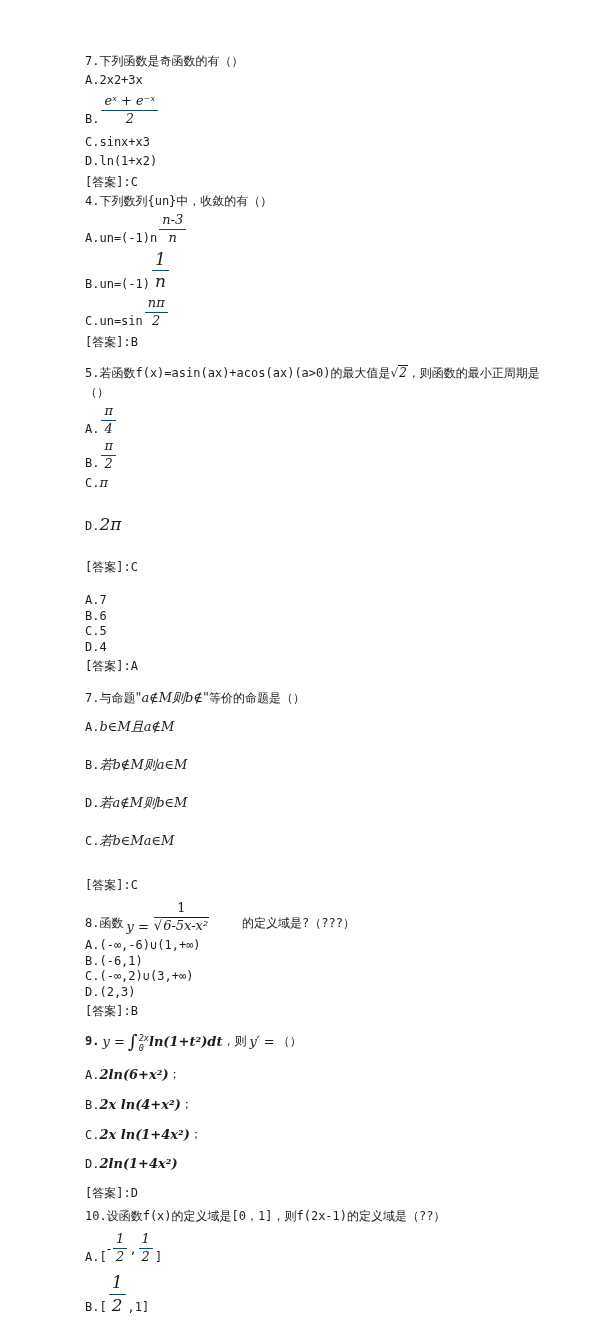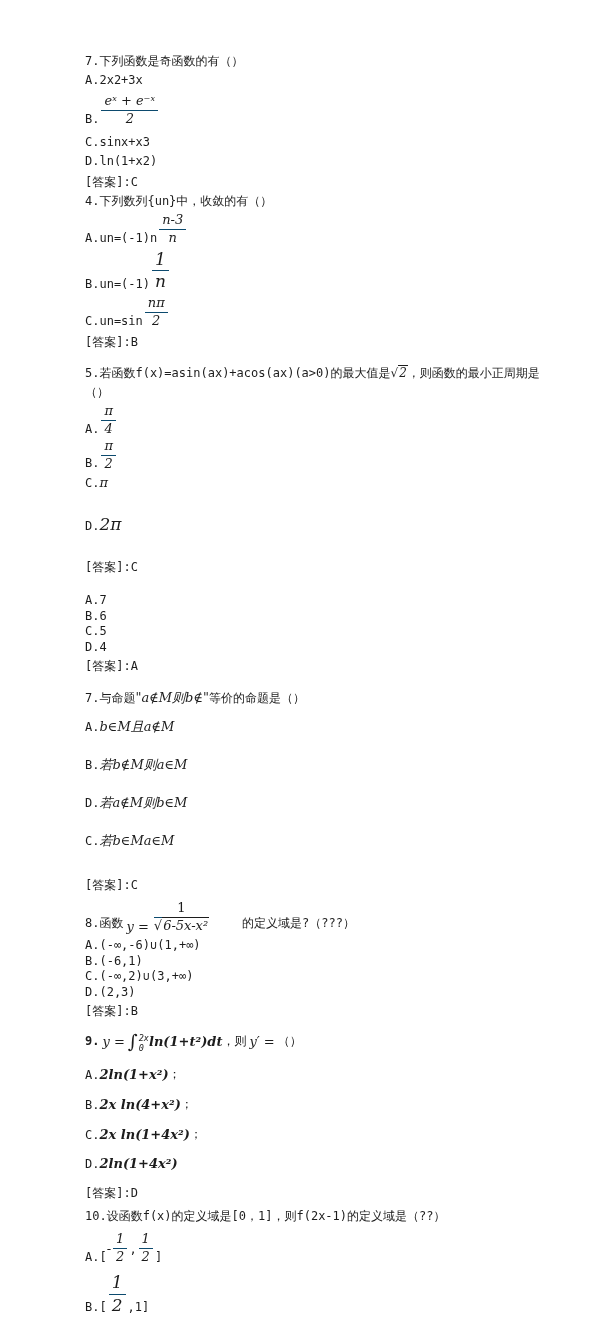--- a/index.html
+++ b/index.html
@@ -192,21 +192,21 @@
           <span>0</span>
         </span>
       </span>
       <span class="math bold">ln(1+t²)dt</span>
       <span>，则</span>
       <span class="math" style="margin:0 3px;">y′ =</span>
       <span>（）</span>
     </div>
     <div class="orow">
       <span>A.</span>
-        <span class="math bold">2ln(1+x²)</span>
+        <span class="math bold">2ln(6+x²)</span>
         <span>；</span>
     </div>
     <div class="orow">
       <span>B.</span>
         <span class="math bold">2x ln(4+x²)</span>
         <span>；</span>
     </div>
     <div class="orow">
       <span>C.</span>
         <span class="math bold">2x ln(1+4x²)</span>

